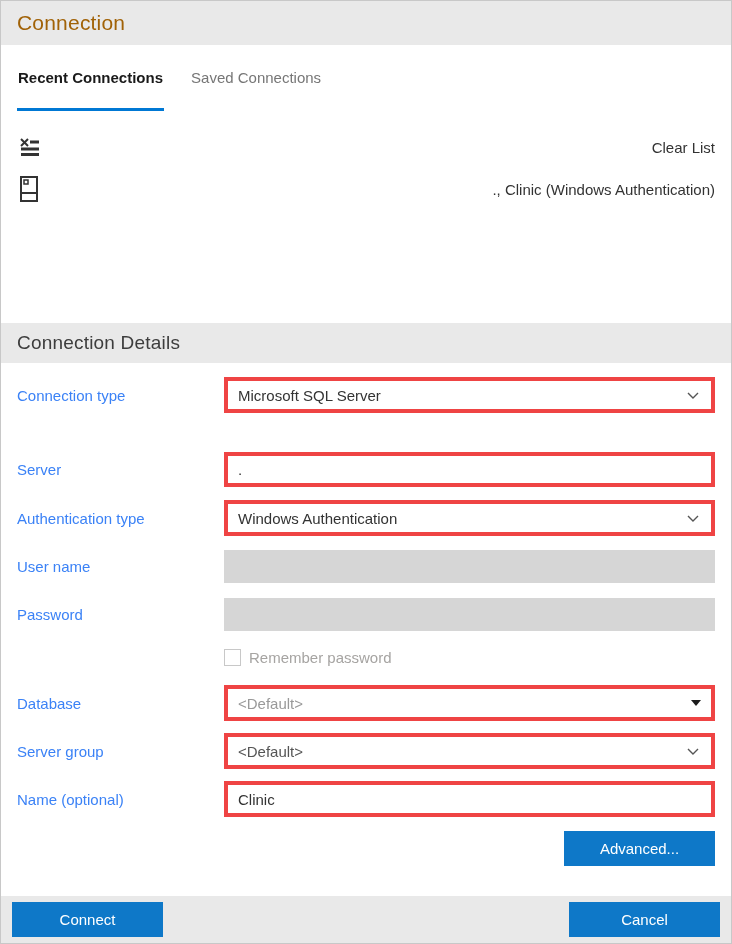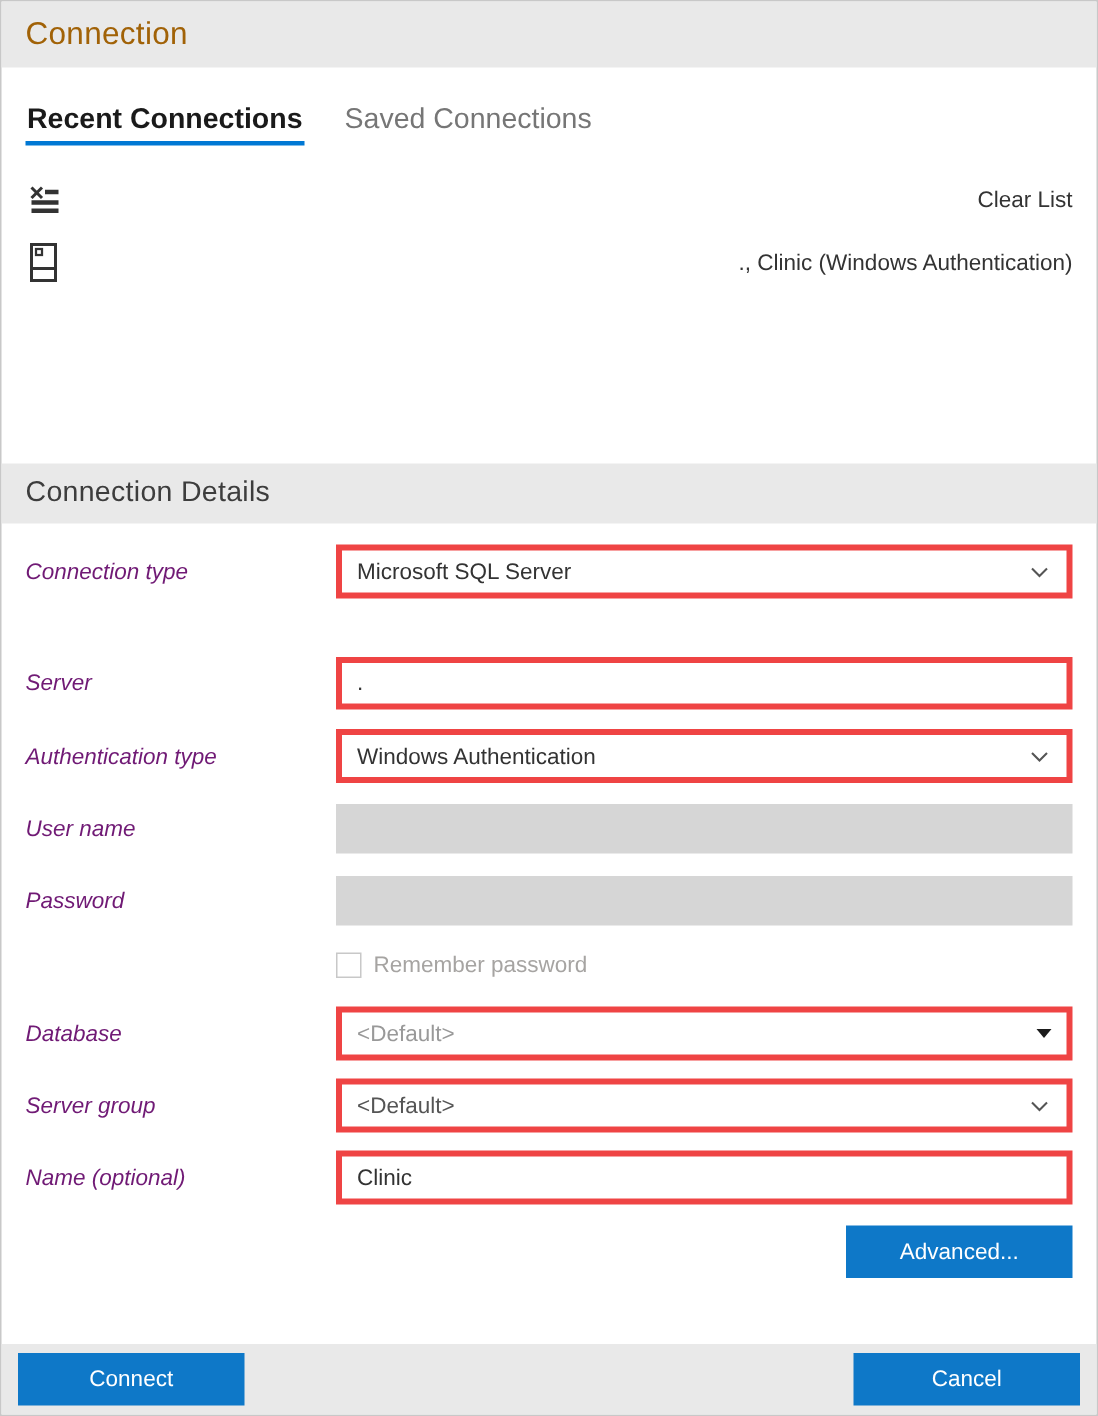--- a/index.html
+++ b/index.html
@@ -23,22 +23,22 @@
     padding: 0 16px;
     font-size: 21px; color: #a16207; letter-spacing: .2px;
   }
 
   
   .tabs {
     display: flex; gap: 26px;
     margin: 24px 16px 0 16px;
   }
   .tab {
-    font-size: 19px;
-    padding: 0 1px 3px 1px;
+    font-size: 15px;
+    padding: 0 1px 22px 1px;
     cursor: pointer;
     color: #767676;
   }
   .tab.active {
     color: #1a1a1a; font-weight: 600;
     border-bottom: 3px solid #0078d4;
   }
 
   
   .recent-list { margin: 22px 16px 0 16px; }
@@ -62,21 +62,21 @@
   }
 
   
   .form { margin-top: 14px; }
   .frow {
     display: flex; align-items: center;
     padding: 0 16px;
   }
   .flabel {
     width: 207px; flex: 0 0 207px;
-    font-size: 15px; color: #701a75; font-style: italic;
+    font-size: 15px; color: #3b82f6;
   }
   .fctrl { flex: 1; position: relative; }
 
   .selectbox, .textbox {
     width: 100%; height: 36px;
     border: 4px solid #ef4444;
     background: #ffffff;
     display: flex; align-items: center;
     padding: 0 10px;
     font-size: 15px; color: #333333;

